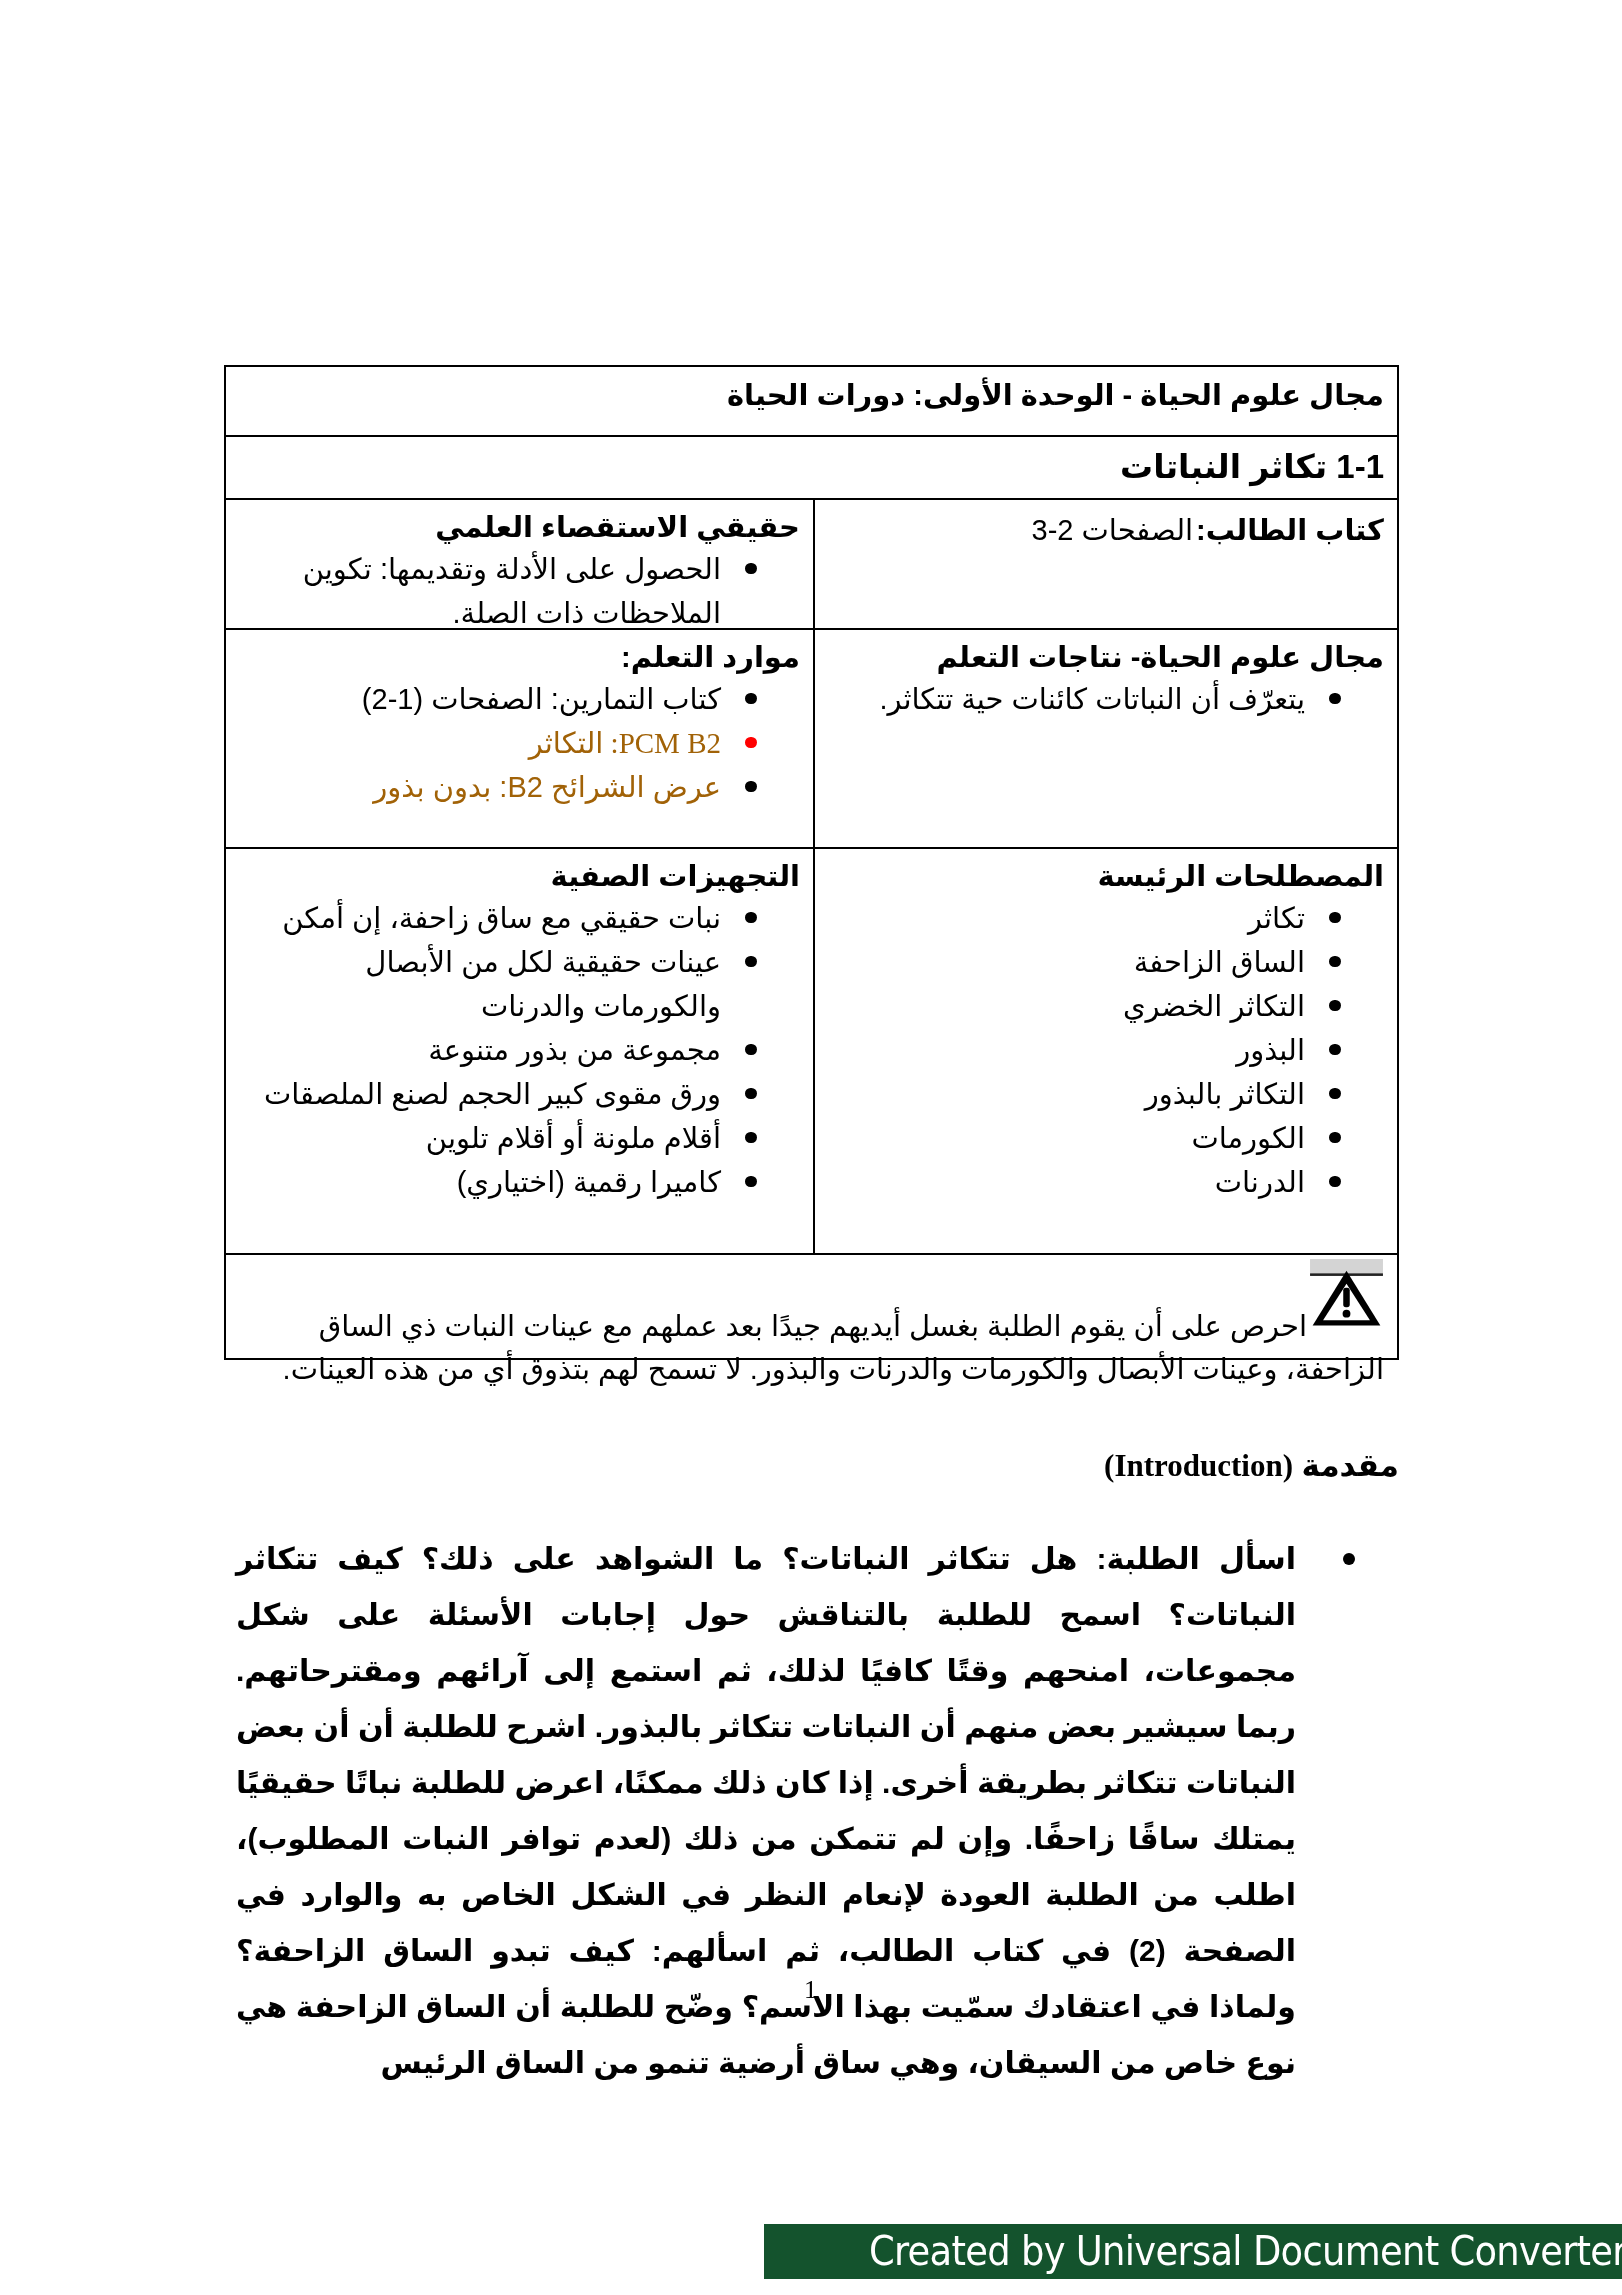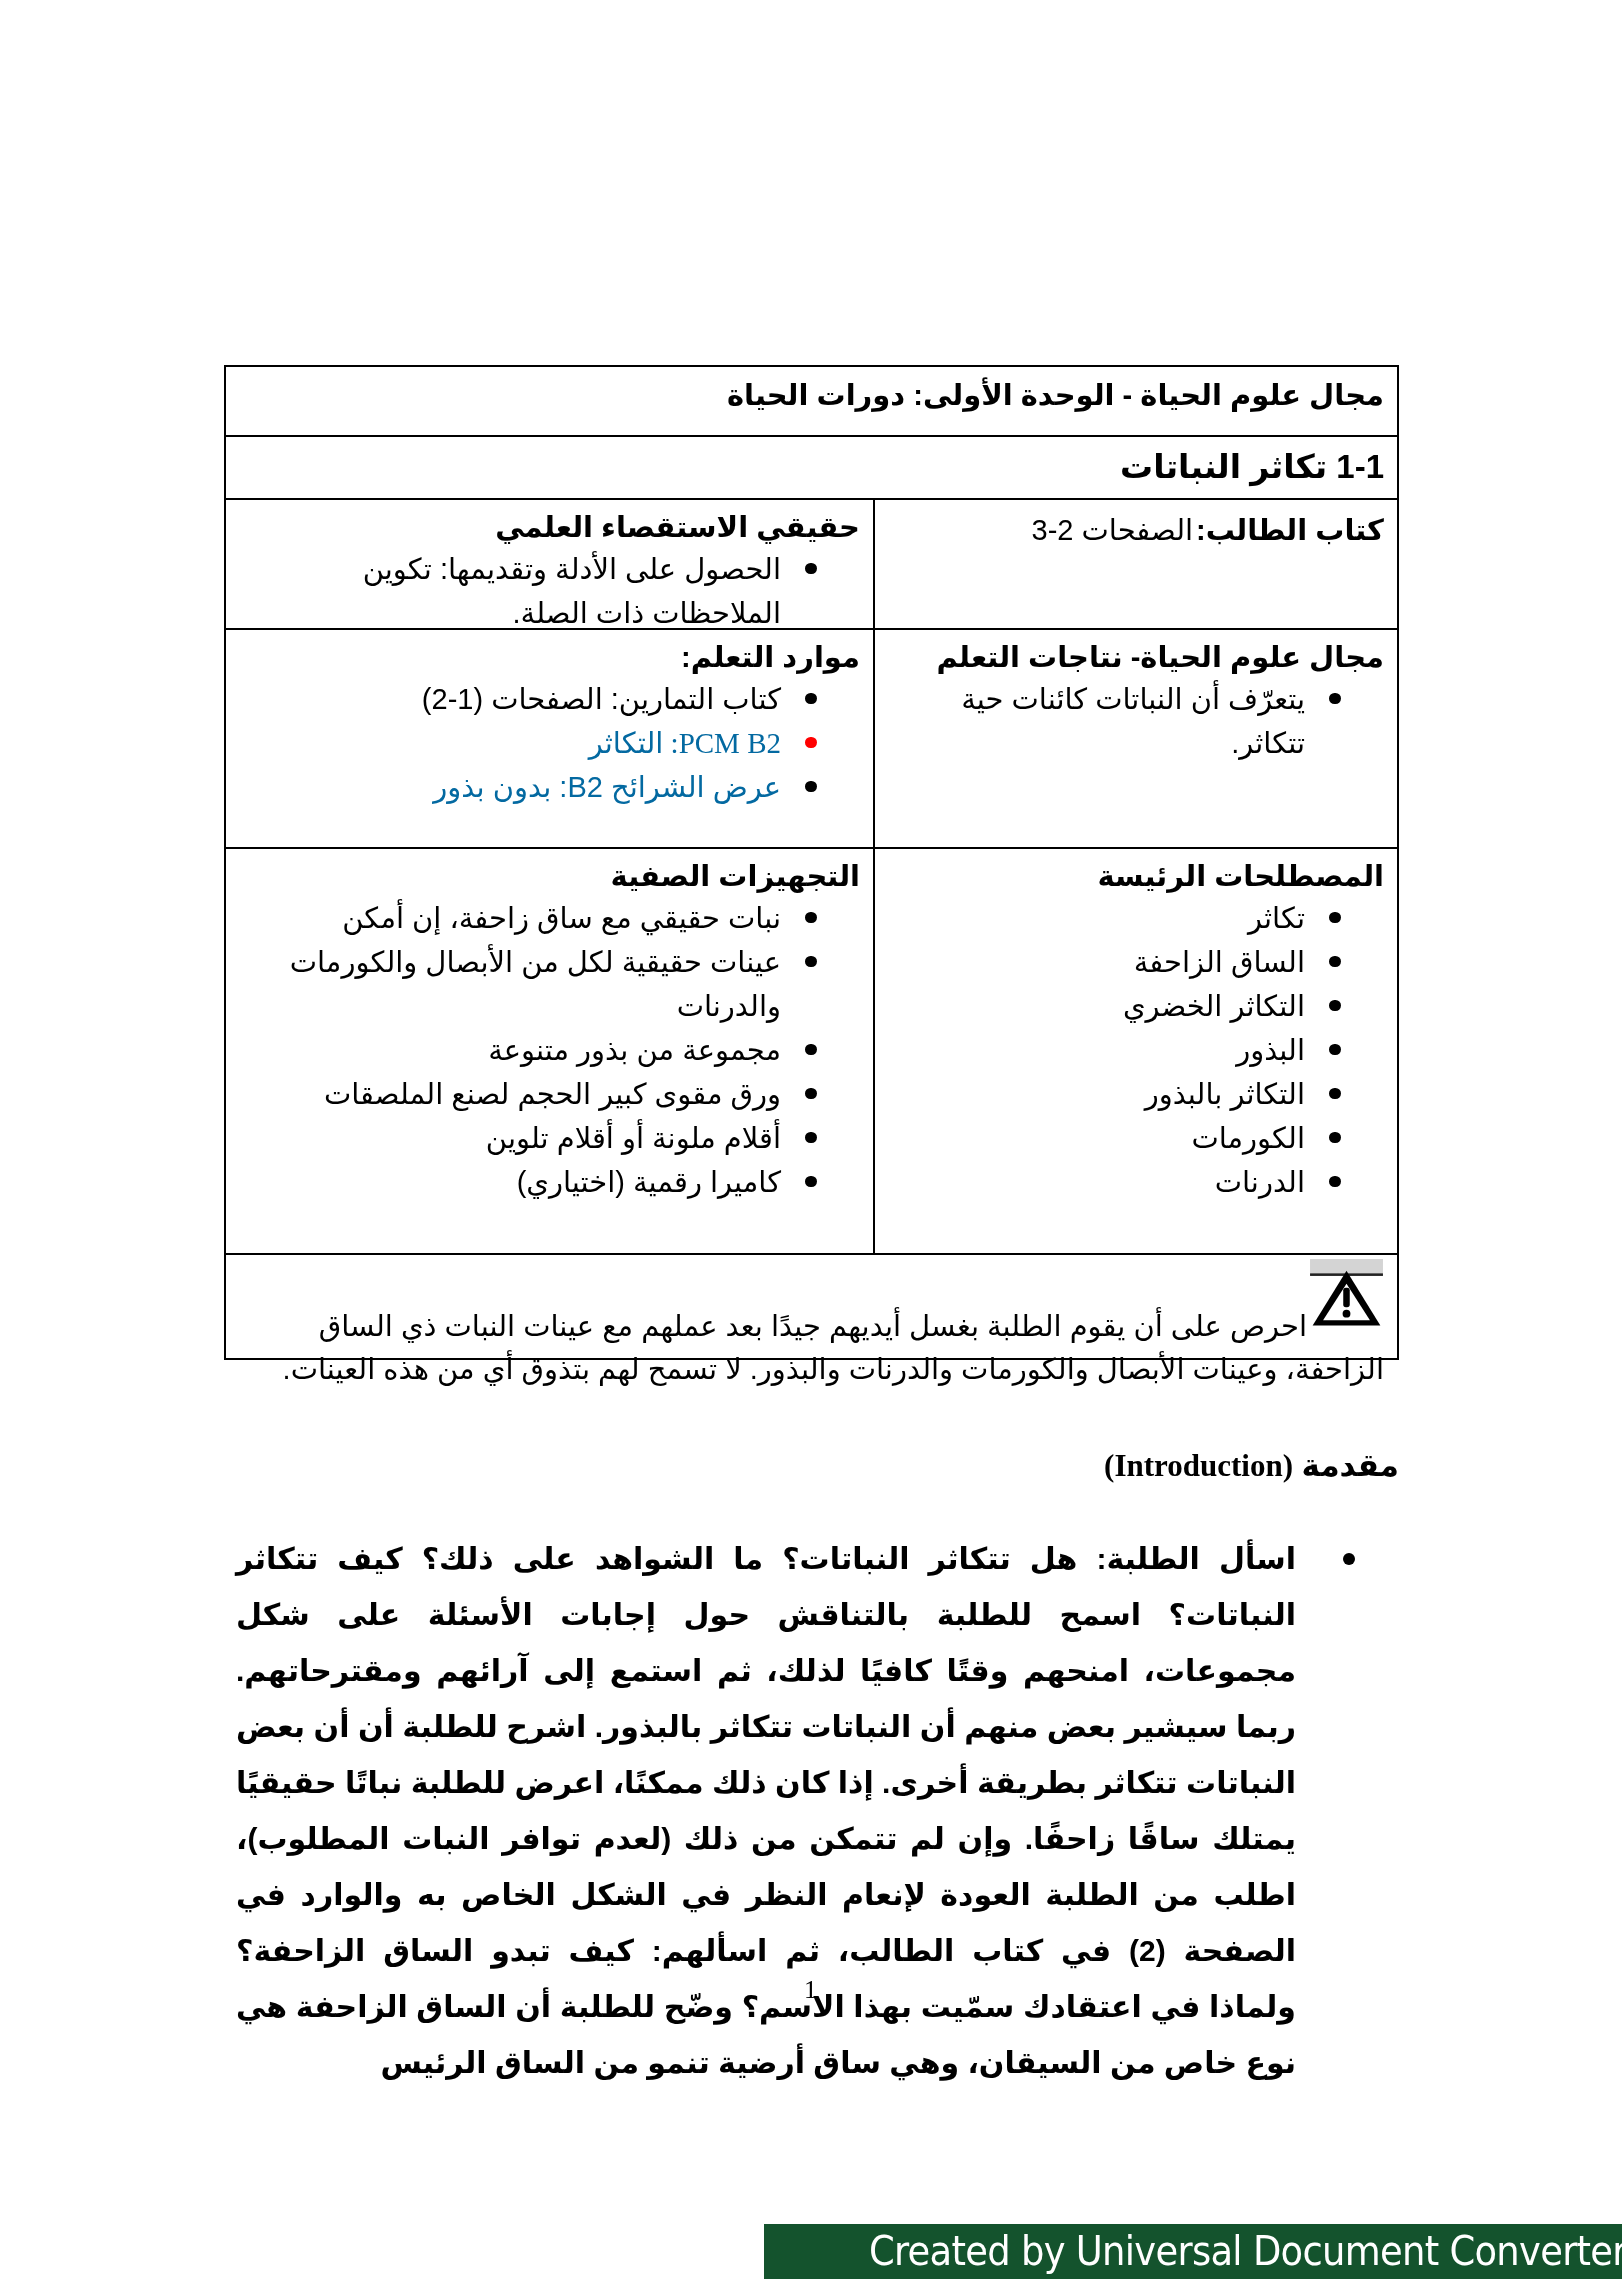--- a/index.html
+++ b/index.html
@@ -8,32 +8,32 @@
   .page { position: absolute; left: 0; top: 0; width: 1623px; height: 2295px; }
 
   
   .lesson-table { position: absolute; left: 224px; top: 365px; width: 1175px;
                   border: 2.6px solid #000; box-sizing: border-box; direction: rtl; }
   .row { border-bottom: 2.6px solid #000; box-sizing: border-box; position: relative; }
   .row:last-child { border-bottom: none; }
   .row.full { padding: 9.2px 13px 0 13px; }
   .row.split { display: flex; flex-direction: row; }
   .cell { box-sizing: border-box; padding: 7.9px 13px 0 13px; }
-  .cell.right { width: 524px; border-left: 2.6px solid #000; }
+  .cell.right { width: 584px; border-left: 2.6px solid #000; }
   .cell.left { flex: 1; }
 
   .h-bold { font-weight: bold; font-size: 29px; line-height: 39px; }
   .h-title { font-weight: bold; font-size: 33px; line-height: 42px; }
   .txt { font-size: 29px; line-height: 44px; }
 
   ul.bullets { list-style: none; margin: 0; padding: 0; }
   ul.bullets li { position: relative; padding-right: 79px; font-size: 29px; line-height: 44px; }
   ul.bullets li .dot { position: absolute; right: 43px; top: 15.7px; width: 11.8px; height: 11.8px;
                        border-radius: 50%; background: #000; }
-  ul.bullets li.red { color: #0369a1; }
+  ul.bullets li.red { color: #a16207; }
   ul.bullets li.red .dot.reddot { background: #ff0000; }
   ul.bullets li .latin { font-family: "Liberation Serif", serif; }
 
   .r1 { height: 70px; }
   .r2 { height: 63px; }
   .r3 { height: 130px; }
   .r4 { height: 219px; }
   .r5 { height: 406px; }
   .r6 { height: 103px; }
 

